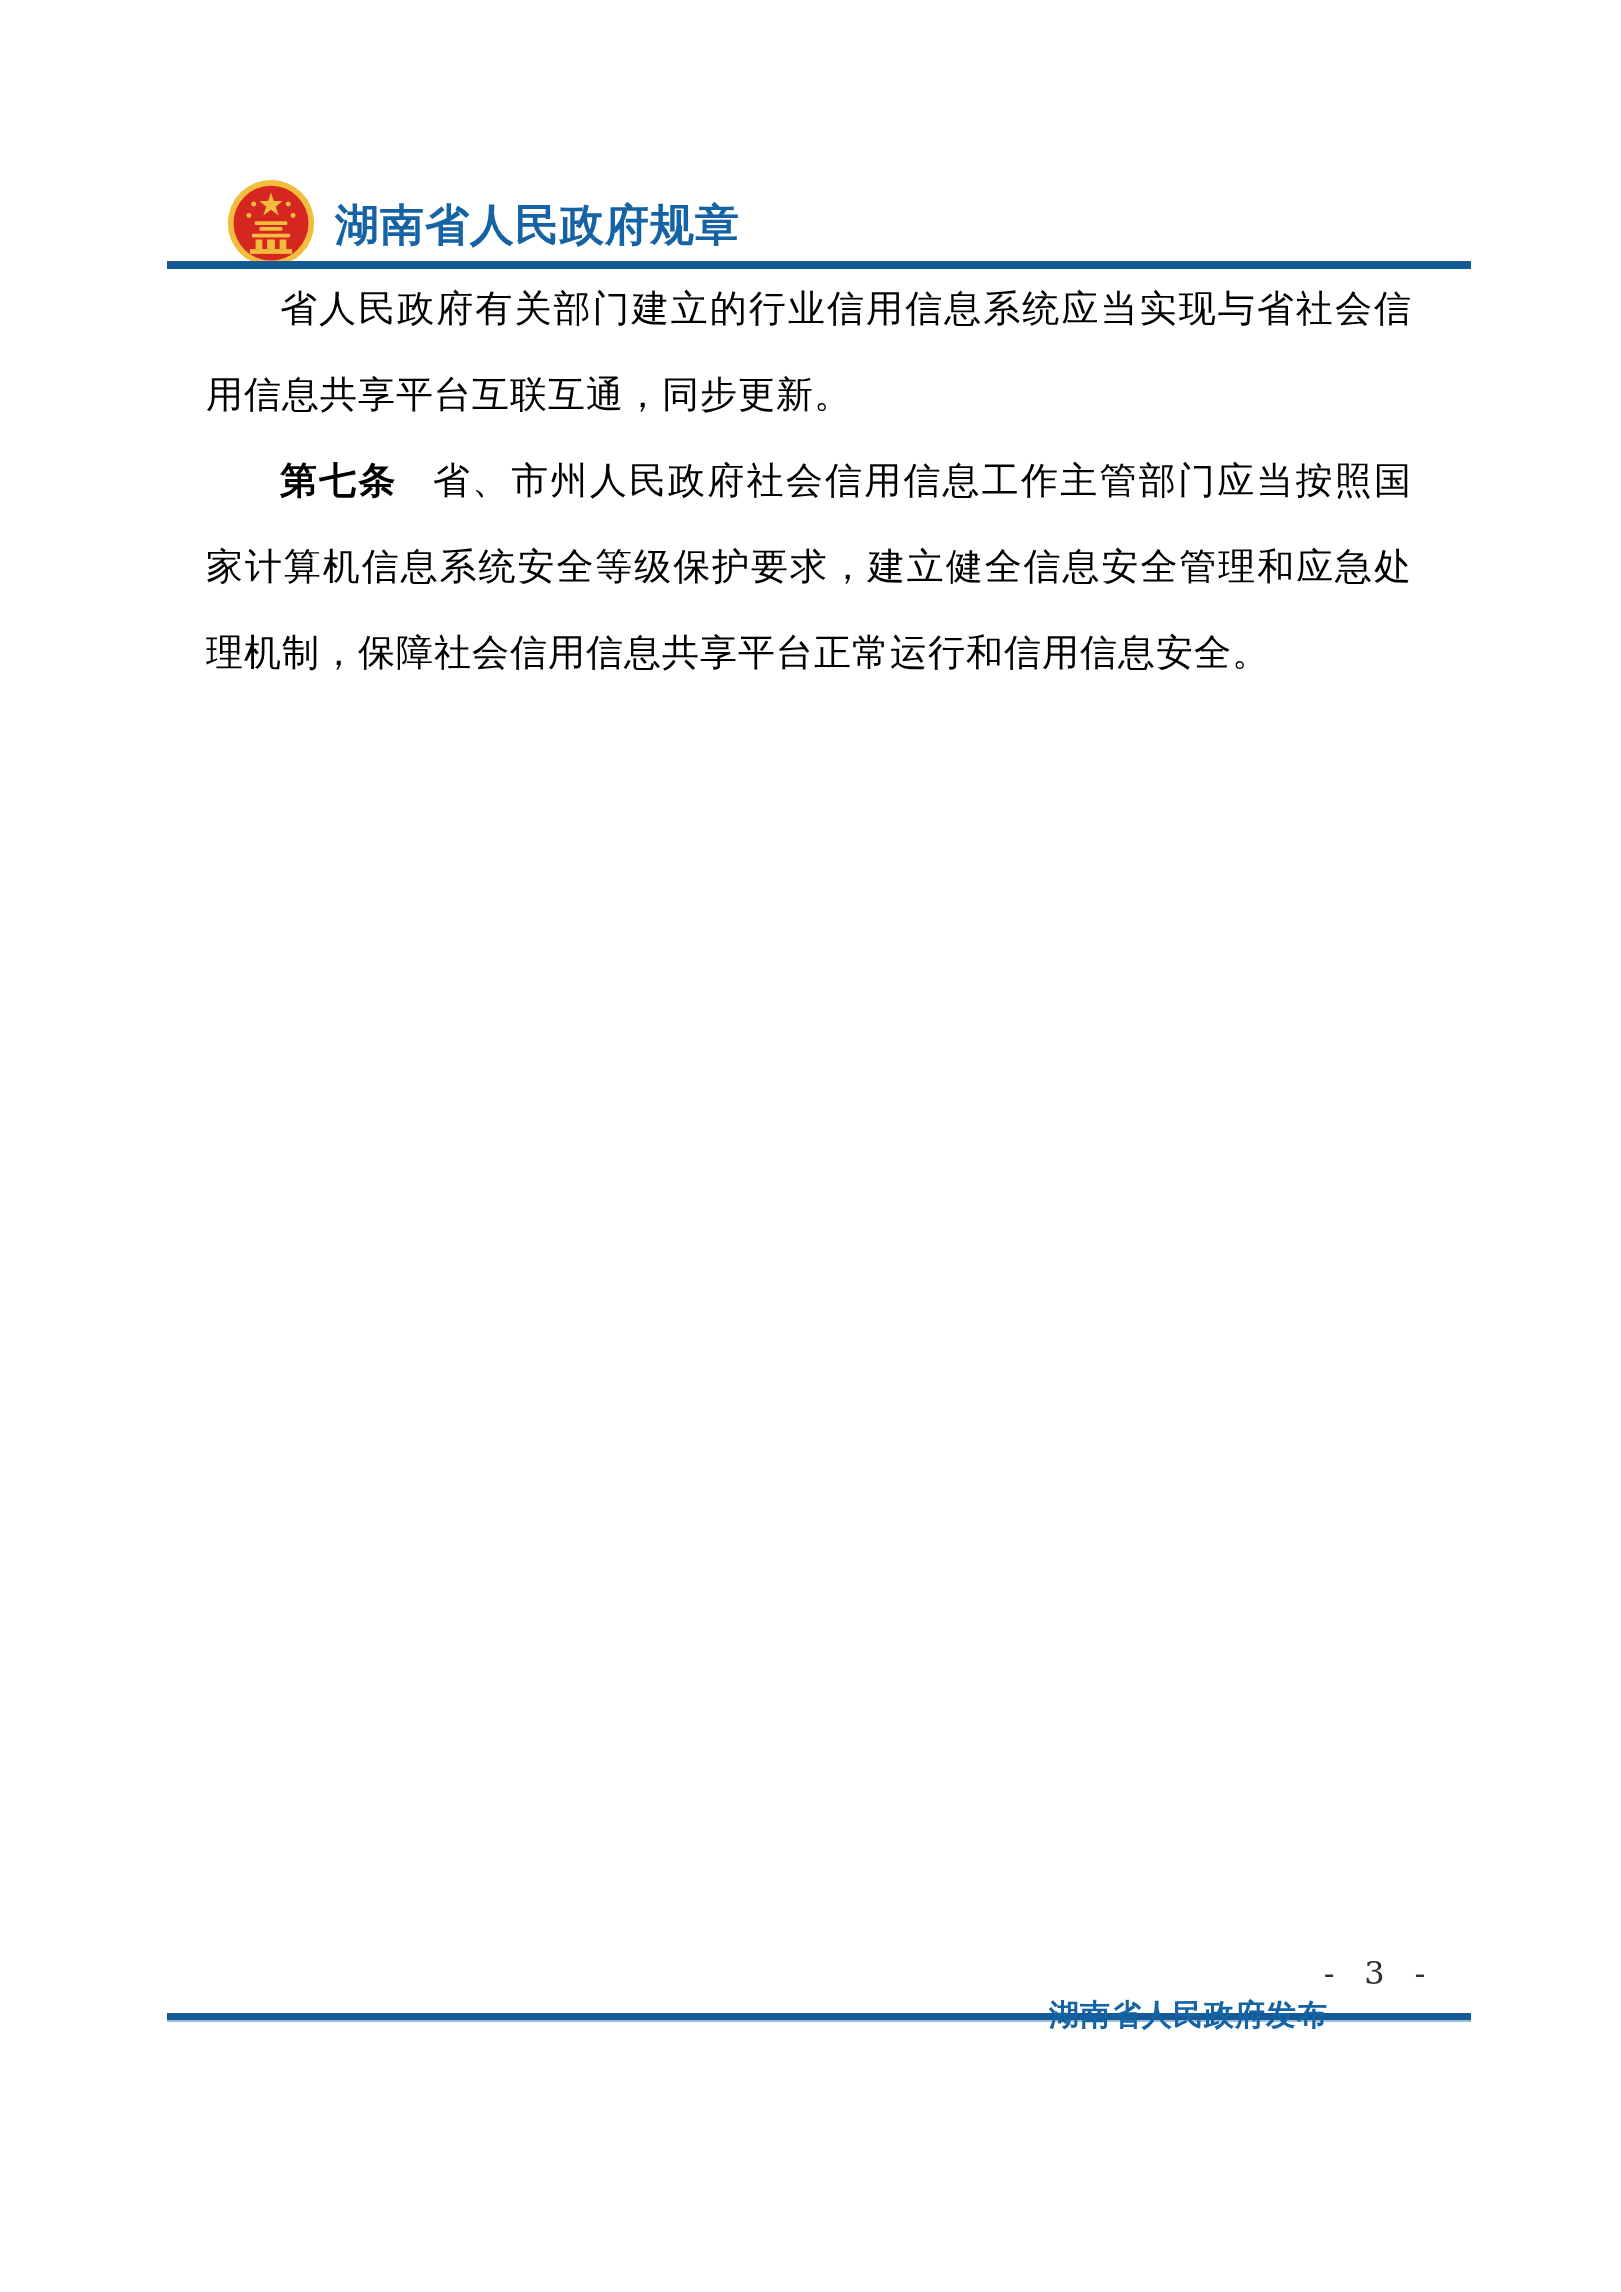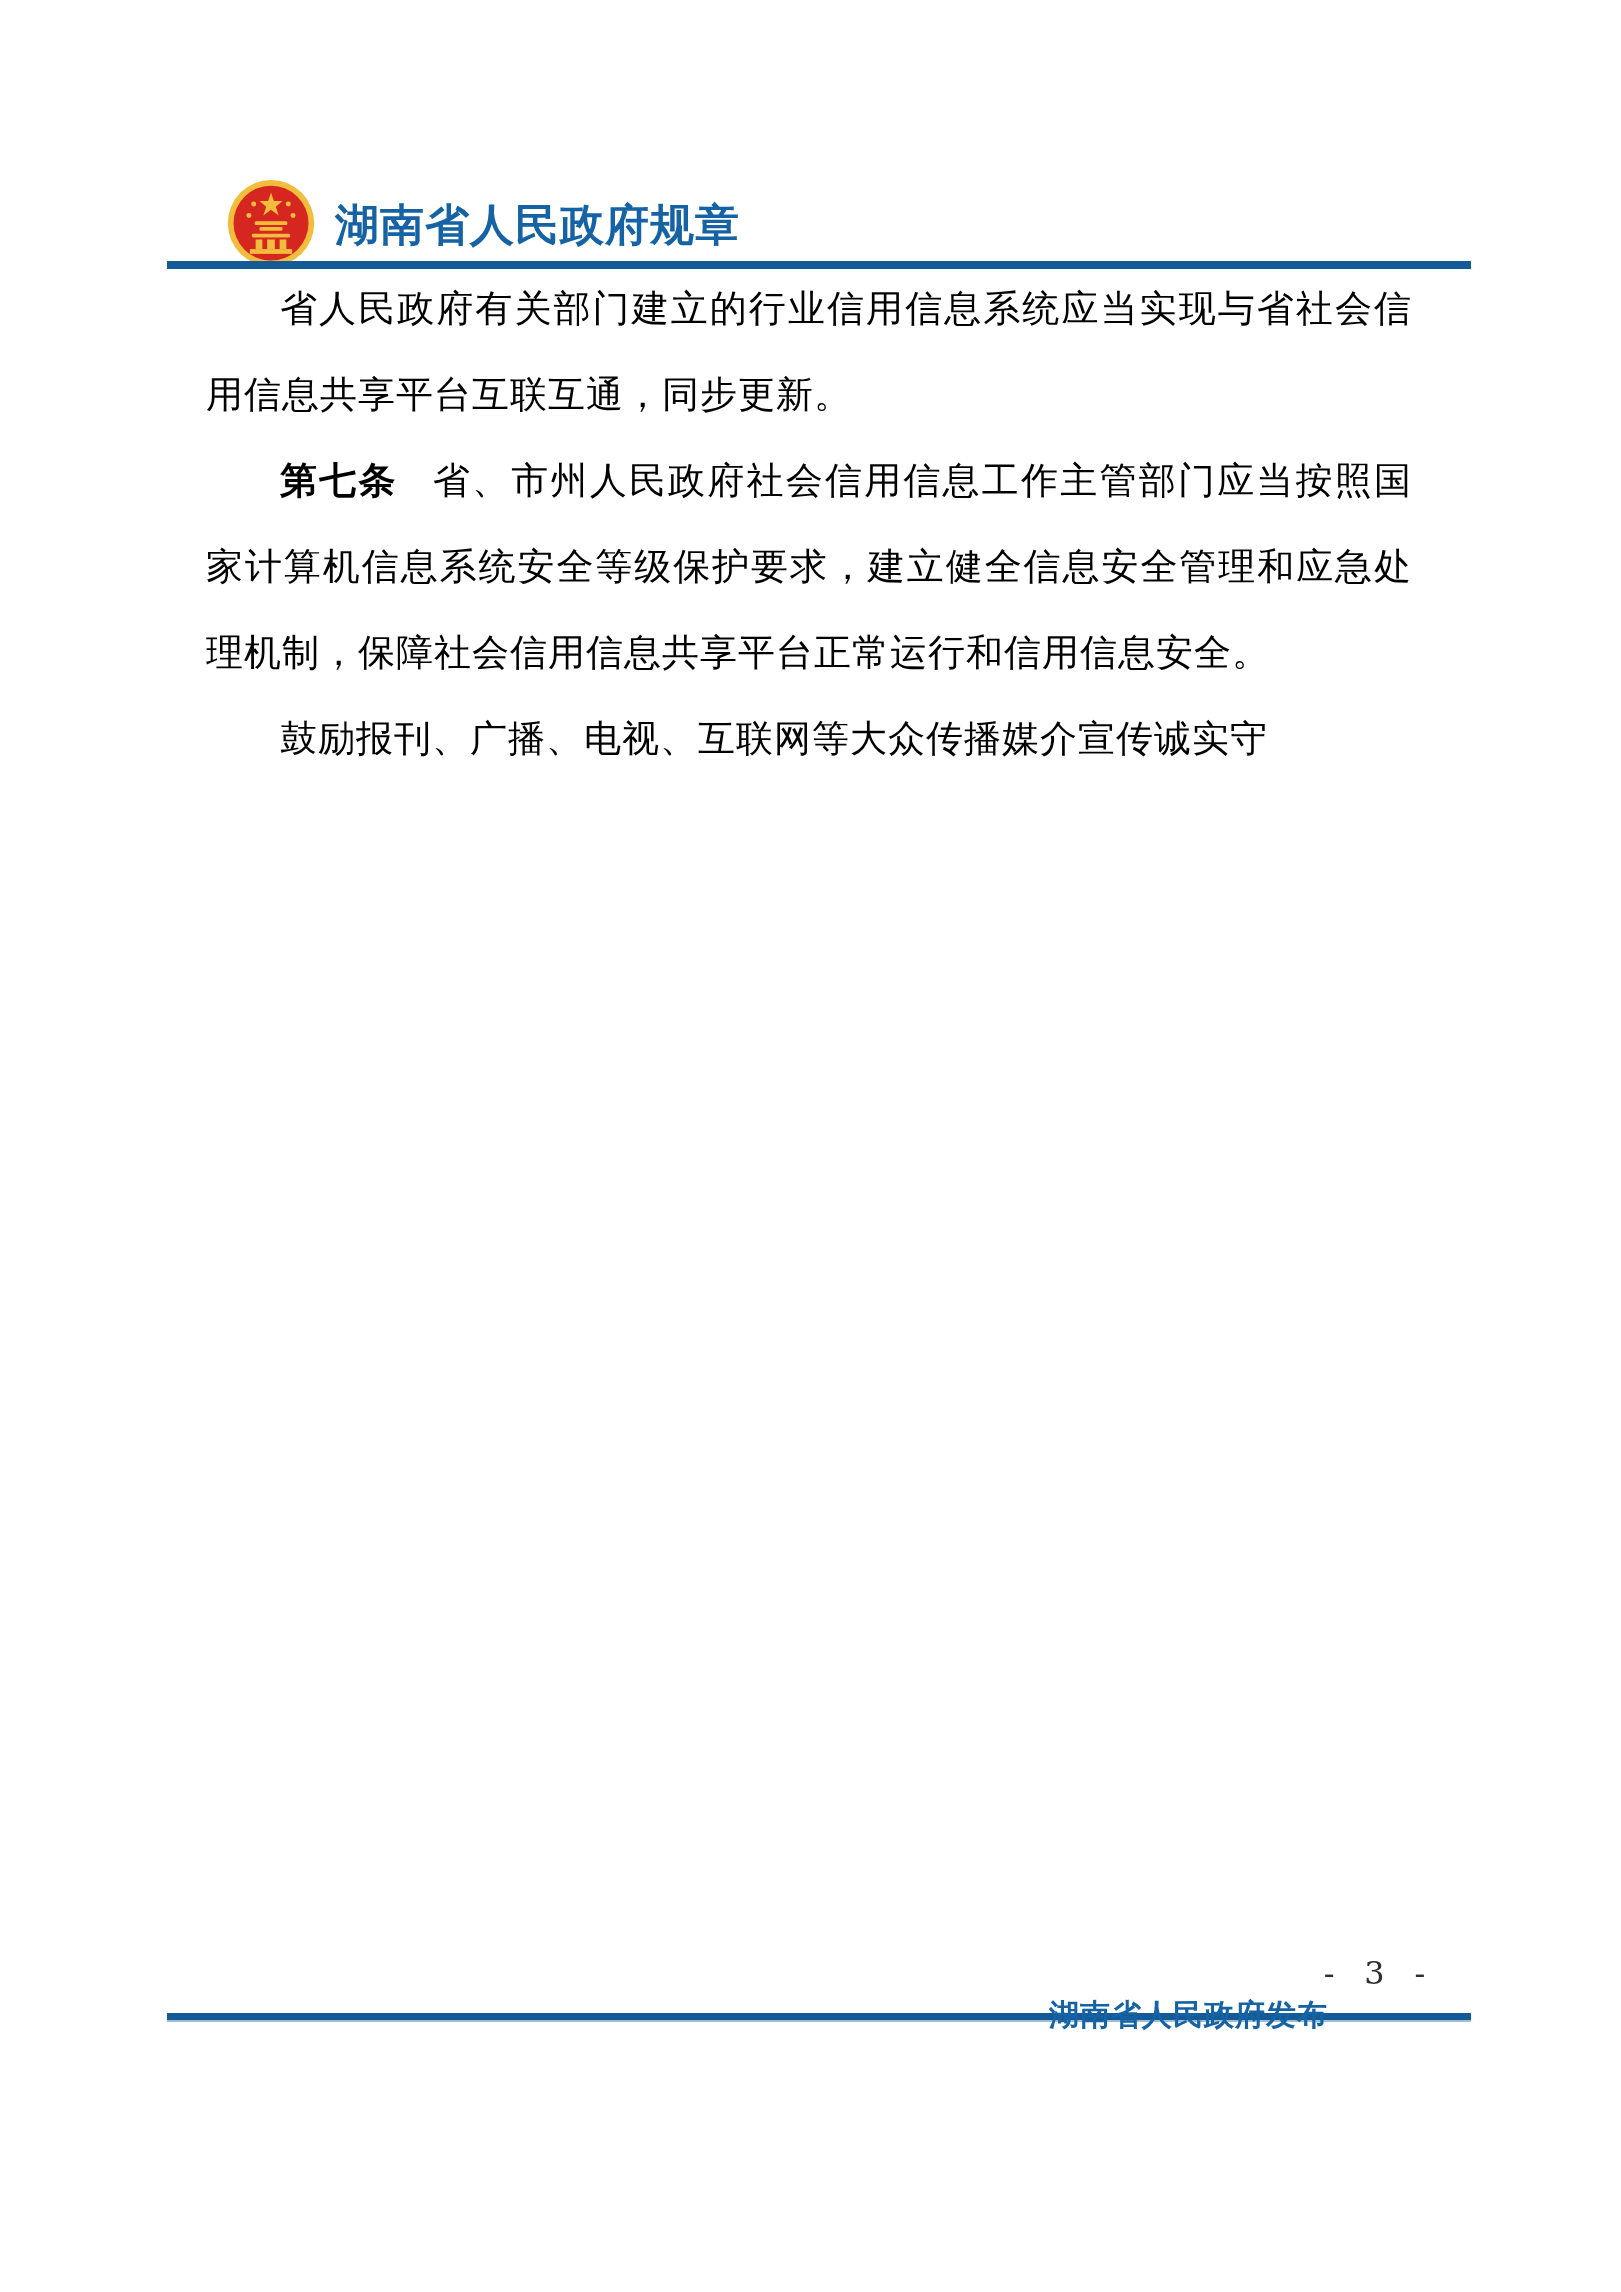--- a/index.html
+++ b/index.html
@@ -116,21 +116,20 @@
         <rect x="28" y="73" width="44" height="5" style="fill:var(--emblem-gold)"></rect>
       </svg>
     </div>
     <div class="page-title">湖南省人民政府规章</div>
     <div class="header-rule"></div>
   </div>
 
   <div class="document-body">
     <p class="para"><span>省人民政府有关部门建立的行业信用信息系统应当实现与省社会信用信息共享平台互联互通，同步更新。</span></p>
     <p class="para"><span class="lead">第七条</span><span>省、市州人民政府社会信用信息工作主管部门应当按照国家计算机信息系统安全等级保护要求，建立健全信息安全管理和应急处理机制，保障社会信用信息共享平台正常运行和信用信息安全。</span></p>
-    <p class="para"><span>鼓励报刊、广播、电视、互联网等大众传播媒介宣传诚实守</span></p>
   </div>
 
   <div class="page-number">- 3 -</div>
   <div class="footer-rule"></div>
   <div class="publisher">湖南省人民政府发布</div>
 
 </div>
 
 
 </body></html>

